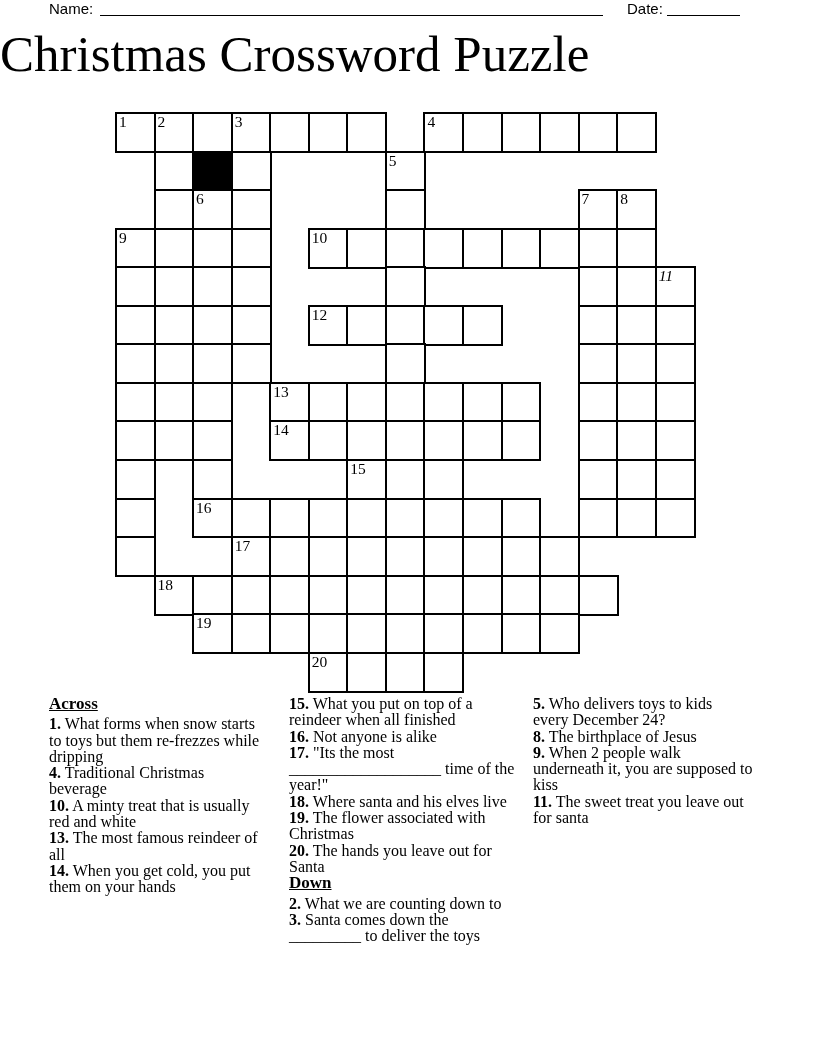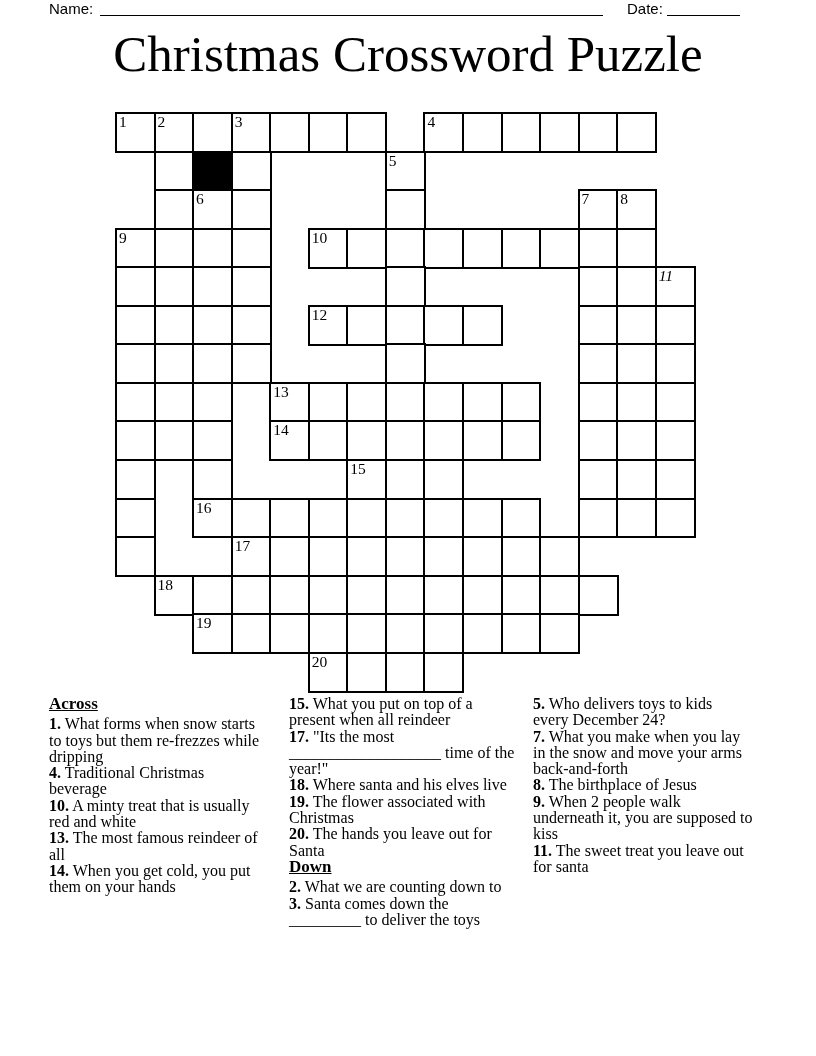--- a/index.html
+++ b/index.html
@@ -22,21 +22,20 @@
   .write-line {
     position: absolute; top: 0; height: 15px;
     border-bottom: 1.5px solid #000;
   }
   #name-line { left: 100px; width: 503px; }
   #date-line { left: 667px; width: 73px; }
 
   
   #page-title {
     position: absolute; left: 0; top: 24px; width: 816px;
-    text-align: center;
     font-size: 51px; line-height: 60px;
     white-space: nowrap;
   }
 
   
   #grid { position: absolute; left: 115px; top: 112px; width: 581px; height: 581px; }
   .cell {
     position: absolute;
     width: 40.95px; height: 40.95px;
     box-sizing: border-box;
@@ -278,40 +277,38 @@
 beverage</span></p>
       <p class="clue"><b class="clue-num">10.</b> <span class="clue-text">A minty treat that is usually
 red and white</span></p>
       <p class="clue"><b class="clue-num">13.</b> <span class="clue-text">The most famous reindeer of
 all</span></p>
       <p class="clue"><b class="clue-num">14.</b> <span class="clue-text">When you get cold, you put
 them on your hands</span></p>
     </div>
   <div id="clue-col-2" class="clue-col">
       <p class="clue"><b class="clue-num">15.</b> <span class="clue-text">What you put on top of a
-present when all reindeer</span></p>
+reindeer when all finished</span></p>
+      <p class="clue"><b class="clue-num">16.</b> <span class="clue-text">Not anyone is alike</span></p>
       <p class="clue"><b class="clue-num">17.</b> <span class="clue-text">"Its the most
 ___________________ time of the
 year!"</span></p>
       <p class="clue"><b class="clue-num">18.</b> <span class="clue-text">Where santa and his elves live</span></p>
       <p class="clue"><b class="clue-num">19.</b> <span class="clue-text">The flower associated with
 Christmas</span></p>
       <p class="clue"><b class="clue-num">20.</b> <span class="clue-text">The hands you leave out for
 Santa</span></p>
       <div class="clue-heading">Down</div>
       <p class="clue"><b class="clue-num">2.</b> <span class="clue-text">What we are counting down to</span></p>
       <p class="clue"><b class="clue-num">3.</b> <span class="clue-text">Santa comes down the
 _________ to deliver the toys</span></p>
     </div>
   <div id="clue-col-3" class="clue-col">
       <p class="clue"><b class="clue-num">5.</b> <span class="clue-text">Who delivers toys to kids
 every December 24?</span></p>
-      <p class="clue"><b class="clue-num">7.</b> <span class="clue-text">What you make when you lay
-in the snow and move your arms
-back-and-forth</span></p>
       <p class="clue"><b class="clue-num">8.</b> <span class="clue-text">The birthplace of Jesus</span></p>
       <p class="clue"><b class="clue-num">9.</b> <span class="clue-text">When 2 people walk
 underneath it, you are supposed to
 kiss</span></p>
       <p class="clue"><b class="clue-num">11.</b> <span class="clue-text">The sweet treat you leave out
 for santa</span></p>
     </div>
 
 </div>
 

